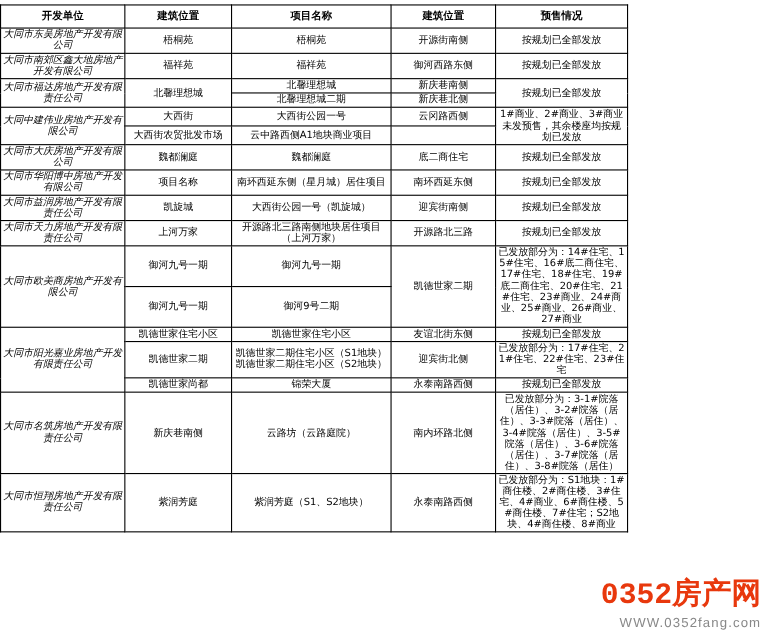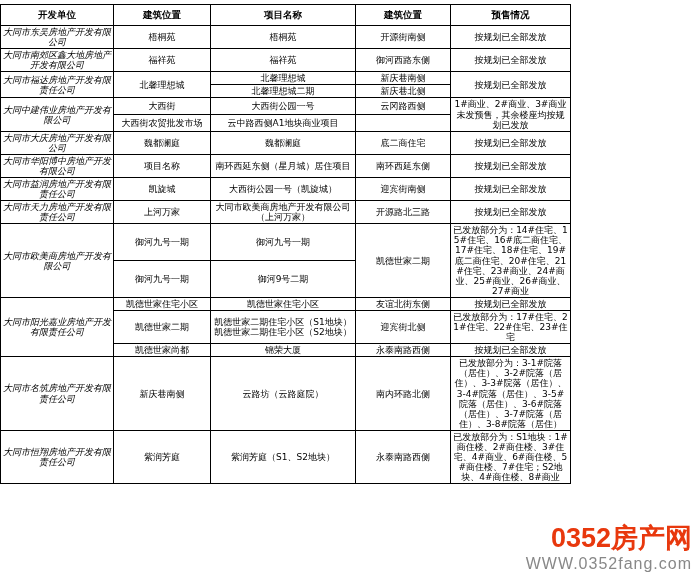--- a/index.html
+++ b/index.html
@@ -75,28 +75,28 @@
     bottom: 6px;
     text-align: right;
     width: 250px;
   }
   .logo-main {
     font-size: 27px;
     font-weight: bold;
     color: #e8380d;
     letter-spacing: 0px;
     line-height: 1;
-    font-family: Liberation Sans, sans-serif;
+    font-family: Liberation Mono, monospace;
   }
   .logo-main .num {
     color: #e8380d;
   }
   .logo-sub {
     margin-top: 3px;
-    font-size: 16px;
+    font-size: 12px;
     color: #888888;
     letter-spacing: 1px;
     font-family: "Liberation Sans", sans-serif;
   }
 </style>
 </head>
 <body>
 
 <div id="sheet">
 
@@ -165,21 +165,21 @@
         <tr>
           <td class="dev">大同市益润房地产开发有限责任公司</td>
           <td class="bldg">凯旋城</td>
           <td class="proj">大西街公园一号（凯旋城）</td>
           <td class="loc">迎宾街南侧</td>
           <td class="sale">按规划已全部发放</td>
         </tr>
         <tr>
           <td class="dev">大同市天力房地产开发有限责任公司</td>
           <td class="bldg">上河万家</td>
-          <td class="proj">大同市欧美商房地产开发有限公司（上河万家）</td>
+          <td class="proj">开源路北三路南侧地块居住项目（上河万家）</td>
           <td class="loc">开源路北三路</td>
           <td class="sale">按规划已全部发放</td>
         </tr>
         <tr>
           <td class="dev" rowspan="2">大同市欧美商房地产开发有限公司</td>
           <td class="bldg">御河九号一期</td>
           <td class="proj">御河九号一期</td>
           <td class="loc" rowspan="2">凯德世家二期</td>
           <td class="sale-long" rowspan="2">已发放部分为：14#住宅、15#住宅、16#底二商住宅、17#住宅、18#住宅、19#底二商住宅、20#住宅、21#住宅、23#商业、24#商业、25#商业、26#商业、27#商业</td>
         </tr>

